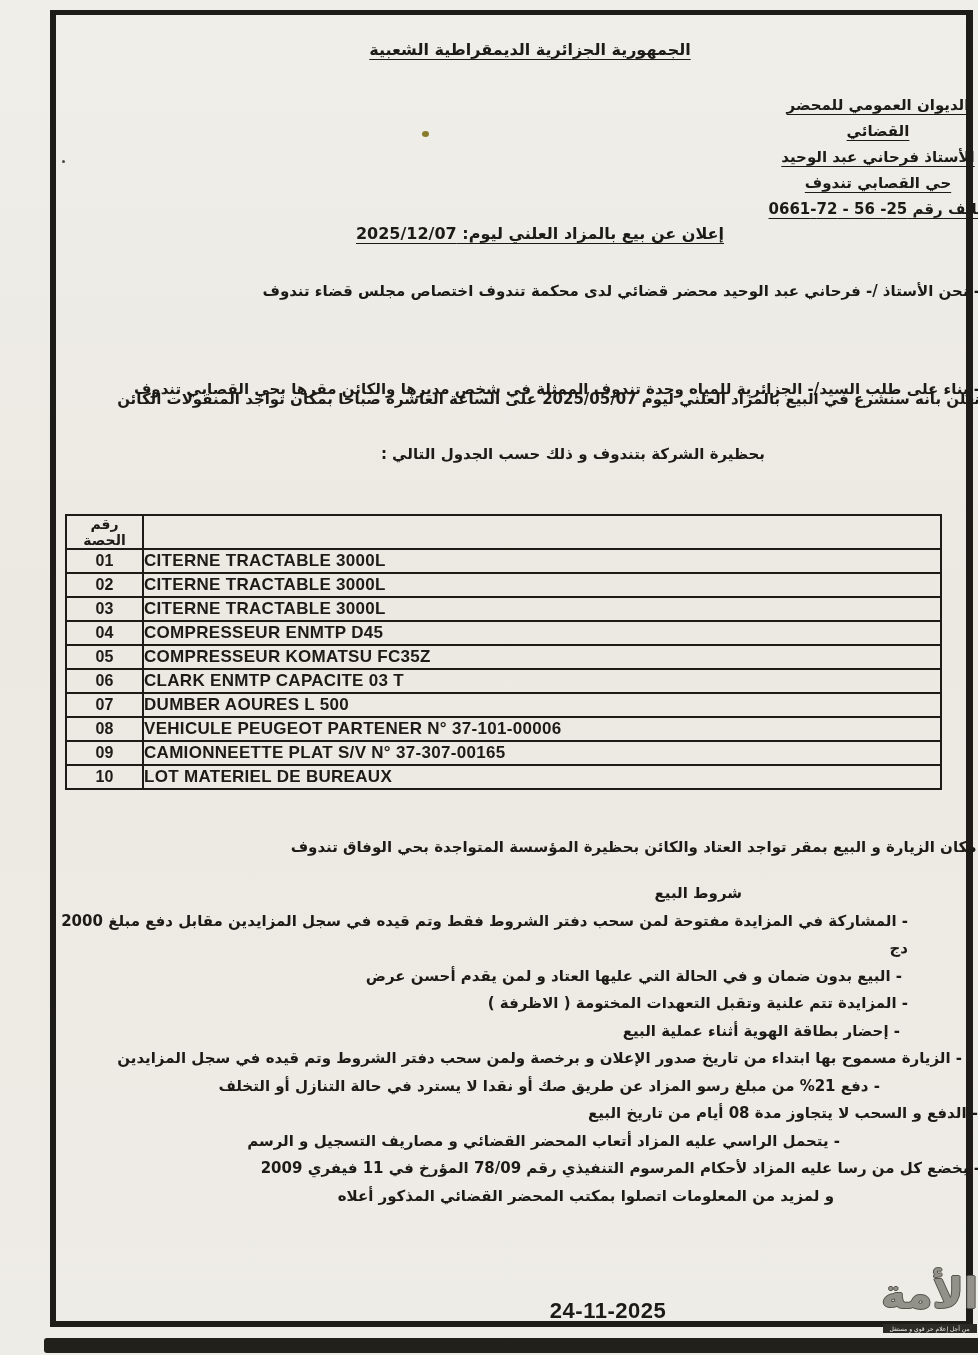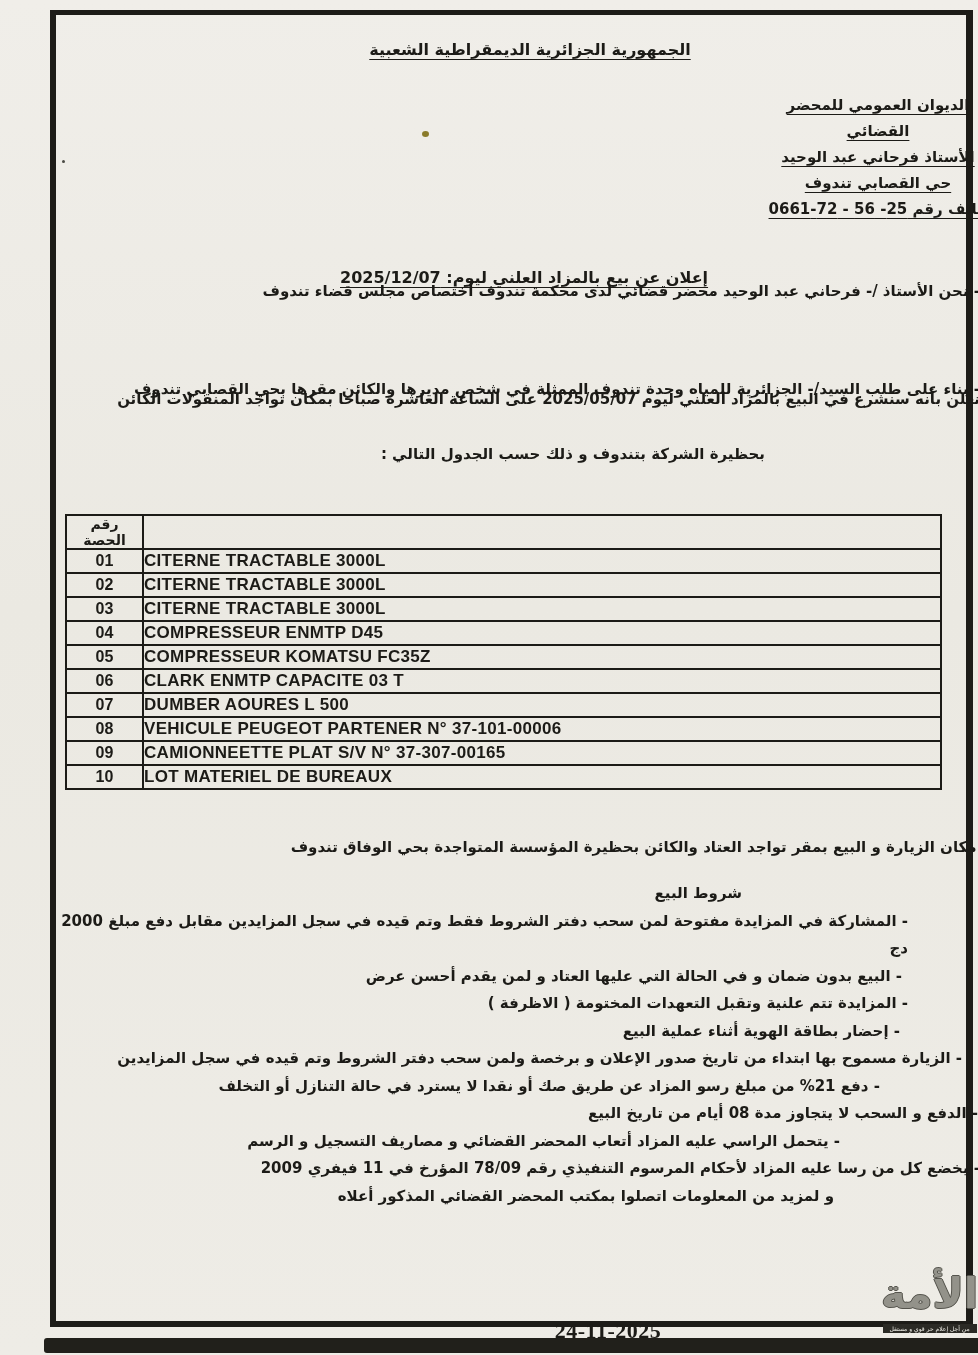--- a/index.html
+++ b/index.html
@@ -35,23 +35,23 @@
   .office-block{
     position:absolute;right:15px;top:92px;width:250px;
     direction:rtl;text-align:center;
   }
   .office-line{
     font-size:15px;font-weight:bold;line-height:26px;
     text-decoration:underline;text-underline-offset:4px;
   }
   .announce-title{
     position:absolute;left:340px;top:224px;width:400px;
-    direction:rtl;text-align:left;
+    direction:rtl;text-align:center;
     font-size:16px;font-weight:bold;
-    text-decoration:underline;text-underline-offset:4px;margin-top:44px;
+    text-decoration:underline;text-underline-offset:4px;
   }
   .para{
     position:absolute;right:38px;left:60px;
     direction:rtl;text-align:right;
     font-size:15px;font-weight:bold;line-height:22px;
   }
   .p1{top:280px;}
   .p2{top:330px;margin-top:48px;}
   .p3{top:388px;}
   .p4{top:443px;padding-right:215px;}
@@ -107,22 +107,22 @@
 
   .signature{
     position:absolute;left:128px;top:1224px;
     direction:rtl;
     font-size:29px;font-weight:bold;
     font-family:"DejaVu Serif","DejaVu Sans",serif;
   }
   .footer-date{
     position:absolute;left:543px;top:1298px;width:130px;
     text-align:center;
-    font-family:Liberation Serif, serif;
-    font-size:22px;font-weight:bold;letter-spacing:.5px;margin-top:20px;
+    font-family:Liberation Sans, sans-serif;
+    font-size:22px;font-weight:bold;letter-spacing:.5px;
   }
   .logo{
     position:absolute;right:16px;top:1272px;width:145px;
     text-align:center;direction:rtl;
   }
   .logo-word{
     font-size:42px;line-height:44px;font-weight:bold;
     color:#93928a;
     text-shadow:1px 0 0 #55544d,-1px 0 0 #55544d,0 1px 0 #55544d,0 -1px 0 #55544d;
   }

